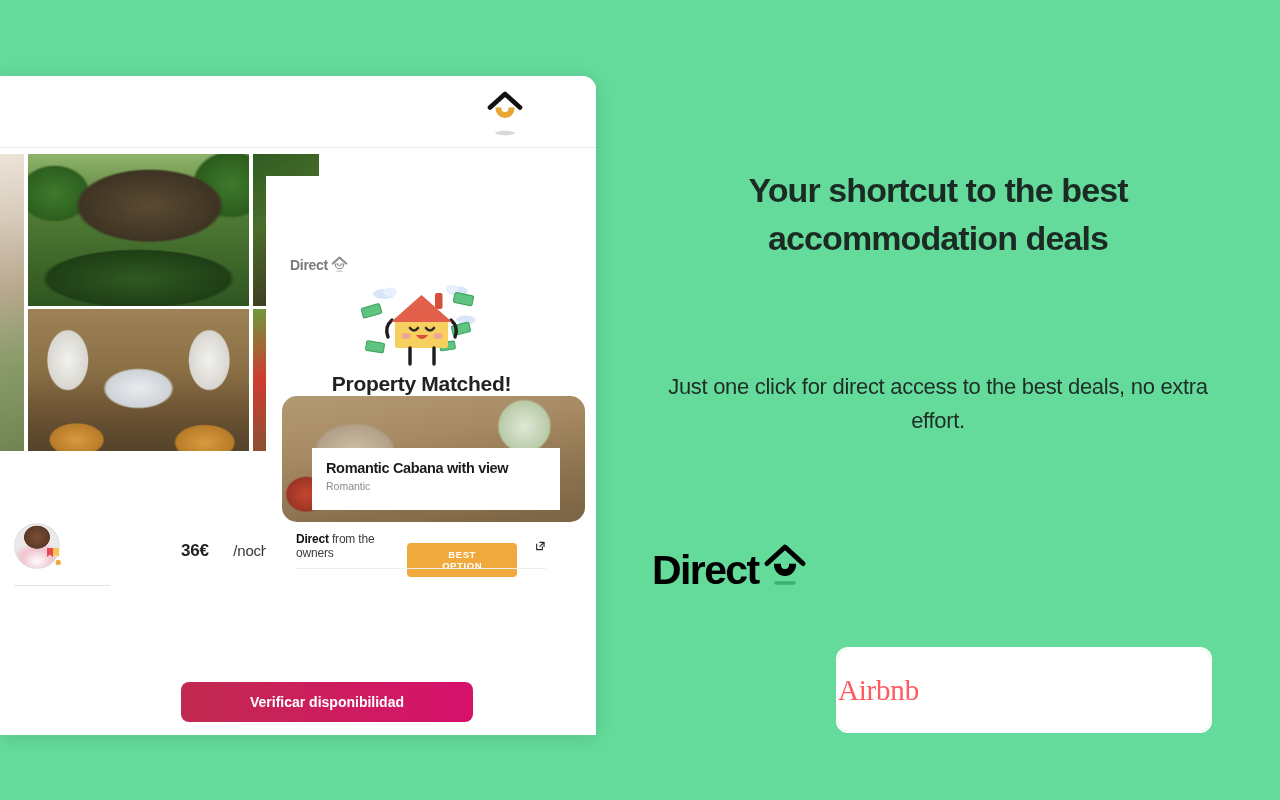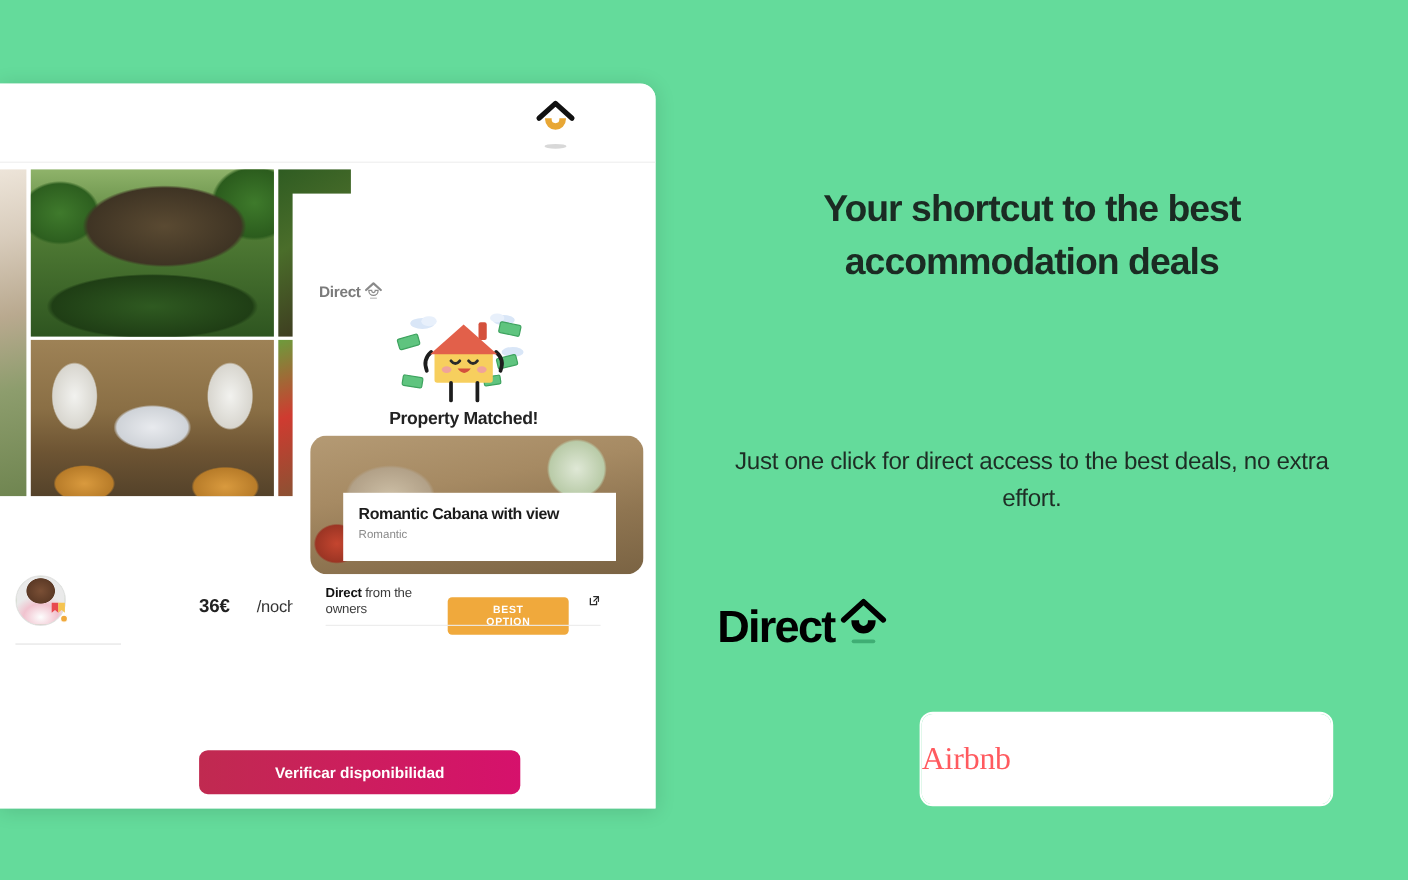--- a/index.html
+++ b/index.html
@@ -130,21 +130,21 @@
   #ext-logo {
     position: absolute; left: 24px; top: 80px;
     display: flex; align-items: center; gap: 3px;
   }
   #ext-logo-text {
     font-size: 14px; font-weight: 700; color: #7b7b7b; letter-spacing: -.3px;
   }
   #mascot { position: absolute; left: 90px; top: 104px; width: 131px; height: 88px; }
   #matched-title {
     position: absolute; left: 0; top: 196px; width: 311px;
-    text-align: center; font-size: 16px; font-weight: 700;
+    text-align: center; font-size: 21px; font-weight: 700;
     color: #222; letter-spacing: -.3px;
   }
 
   
   #prop-card {
     position: absolute; left: 16px; top: 220px;
     width: 303px; height: 126px;
     border-radius: 15px; overflow: hidden;
     background:
       radial-gradient(ellipse 60px 42px at 24% 44%, #cdbfa6 0%, #b2a188 62%, rgba(0,0,0,0) 68%),
@@ -195,21 +195,21 @@
     position: absolute; left: 596px; top: 0;
     width: 684px; height: 800px;
   }
   #promo-headline {
     position: absolute; left: 52px; top: 166px; width: 580px;
     text-align: center;
     font-size: 34px; font-weight: 700; line-height: 1.42;
     color: #1b2b23; letter-spacing: -.9px;
   }
   #promo-sub {
-    position: absolute; left: 52px; top: 402px; width: 580px;
+    position: absolute; left: 52px; top: 370px; width: 580px;
     text-align: center;
     font-size: 22px; font-weight: 400; line-height: 1.55;
     color: #1e2d25; letter-spacing: -.3px;
   }
 
   #brand-logo {
     position: absolute; left: 56px; top: 543px;
     display: flex; align-items: flex-end;
   }
   #brand-text {

